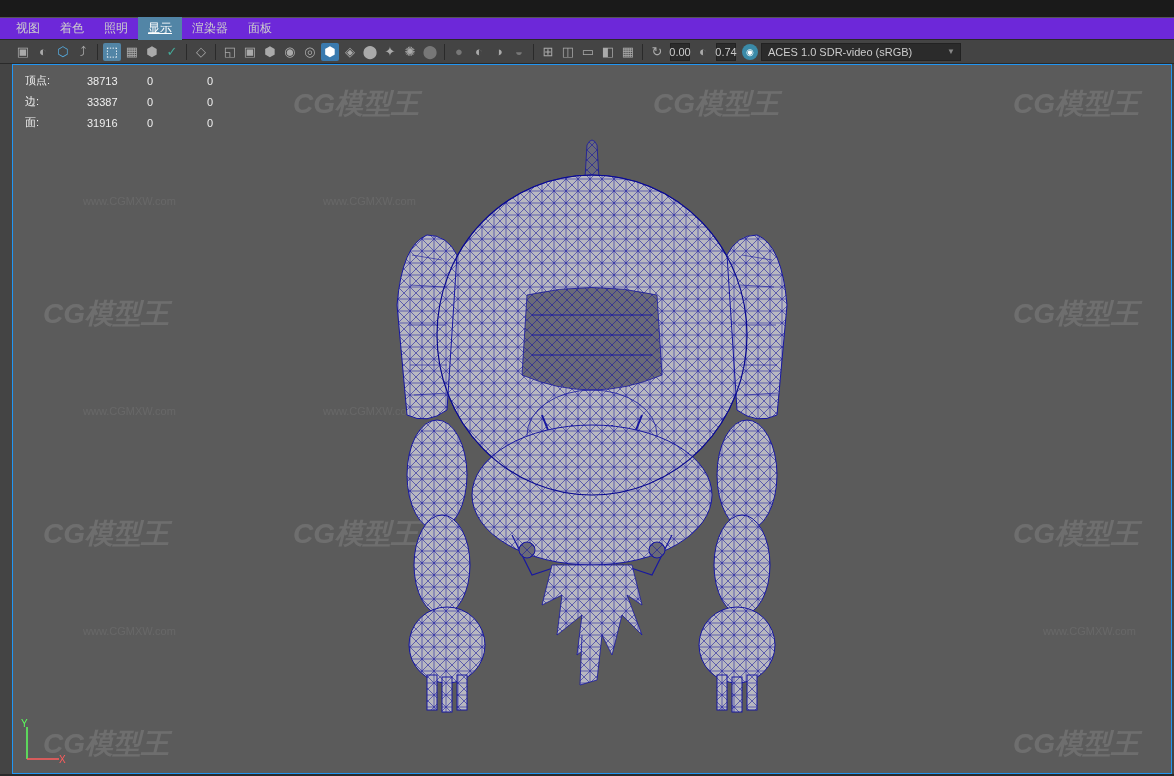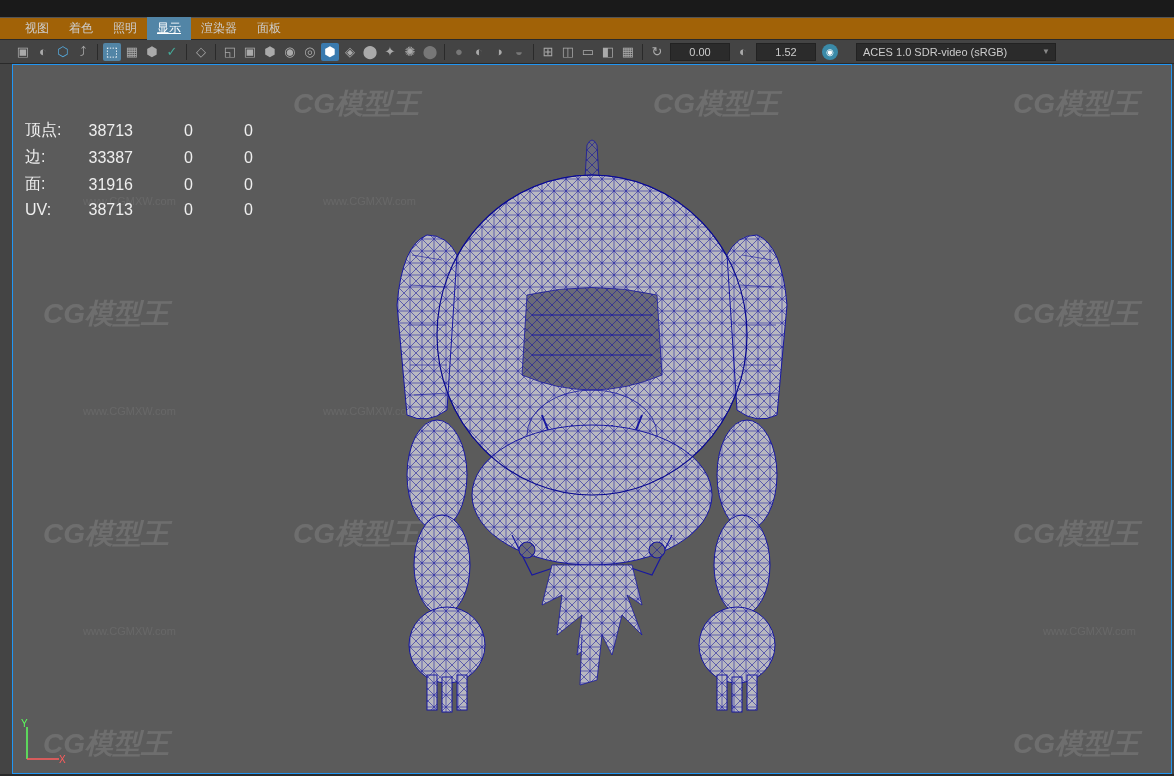--- a/index.html
+++ b/index.html
@@ -13,25 +13,25 @@
       overflow: hidden;
       position: relative;
     }
     .top-dark-bar {
       height: 18px;
       background: #1a1a1a;
       border-bottom: 1px solid #555;
     }
     .menu-bar {
       height: 22px;
-      background: #a16207;
+      background: #6d28d9;
       border-bottom: 1px solid #2a2a2a;
       display: flex;
       align-items: center;
-      padding-left: 15px;
+      padding-left: 6px;
     }
     .menu-item {
       padding: 3px 10px;
       color: #cccccc;
       cursor: pointer;
       font-size: 12px;
     }
     .menu-item.active {
       background: #5285a6;
       color: #fff;
@@ -67,38 +67,38 @@
     .tb-sep {
       width: 1px;
       height: 16px;
       background: #2a2a2a;
       margin: 0 3px;
     }
     .tb-num {
       background: #2b2b2b;
       border: 1px solid #222;
       color: #ccc;
-      width: 60px;
+      width: 20px;
       height: 18px;
       font-size: 11px;
       display: flex;
       align-items: center;
       justify-content: center;
       margin: 4px 2px;
     }
     .tb-select {
       background: #2b2b2b;
       border: 1px solid #222;
       color: #ccc;
       height: 18px;
       padding: 0 18px 0 6px;
       display: flex;
       align-items: center;
       font-size: 11px;
-      margin-left: 16px;
+      margin-left: 1px;
       position: relative;
       min-width: 200px;
     }
     .tb-select::after {
       content: "▼";
       position: absolute;
       right: 5px;
       font-size: 8px;
       color: #888;
     }
@@ -117,31 +117,30 @@
       left: 12px;
       right: 2px;
       bottom: 2px;
       background: #5b5b5b;
       border: 1px solid #2196f3;
     }
     .stats {
       position: absolute;
       top: 4px;
       left: 4px;
-      font-size: 16px;
+      font-size: 11px;
       color: #eee;
-      margin-top: 47px;
     }
     .stats table td {
       padding: 2px 6px;
       text-align: left;
       min-width: 60px;
     }
     .stats table td.num {
-      text-align: right;
+      text-align: left;
       min-width: 58px;
     }
     .watermark {
       position: absolute;
       color: rgba(255,255,255,0.12);
       font-size: 28px;
       font-style: italic;
       font-weight: bold;
       pointer-events: none;
       white-space: nowrap;
@@ -227,21 +226,21 @@
   <div class="tb-sep"></div>
   <div class="tb-icon">⊞</div>
   <div class="tb-icon">◫</div>
   <div class="tb-icon">▭</div>
   <div class="tb-icon">◧</div>
   <div class="tb-icon">▦</div>
   <div class="tb-sep"></div>
   <div class="tb-icon">↻</div>
   <div class="tb-num">0.00</div>
   <div class="tb-icon">◐</div>
-  <div class="tb-num">1.52</div>
+  <div class="tb-num">0.74</div>
   <div class="aces-circle">◉</div>
   <div class="tb-select">ACES 1.0 SDR-video (sRGB)</div>
 </div>
 
 <div class="viewport">
 
   <div class="stats">
     <table>
       <tbody>
           <tr>
@@ -252,26 +251,20 @@
           </tr>
       <tr>
             <td>边:</td>
             <td class="num">33387</td>
             <td class="num">0</td>
             <td class="num">0</td>
           </tr>
       <tr>
             <td>面:</td>
             <td class="num">31916</td>
-            <td class="num">0</td>
-            <td class="num">0</td>
-          </tr>
-      <tr>
-            <td>UV:</td>
-            <td class="num">38713</td>
             <td class="num">0</td>
             <td class="num">0</td>
           </tr>
     </tbody>
       </table>
   </div>
 
   <div class="watermark" style="top:20px; left:280px;">CG模型王</div>
   <div class="watermark" style="top:20px; left:640px;">CG模型王</div>
   <div class="watermark" style="top:20px; left:1000px;">CG模型王</div>

